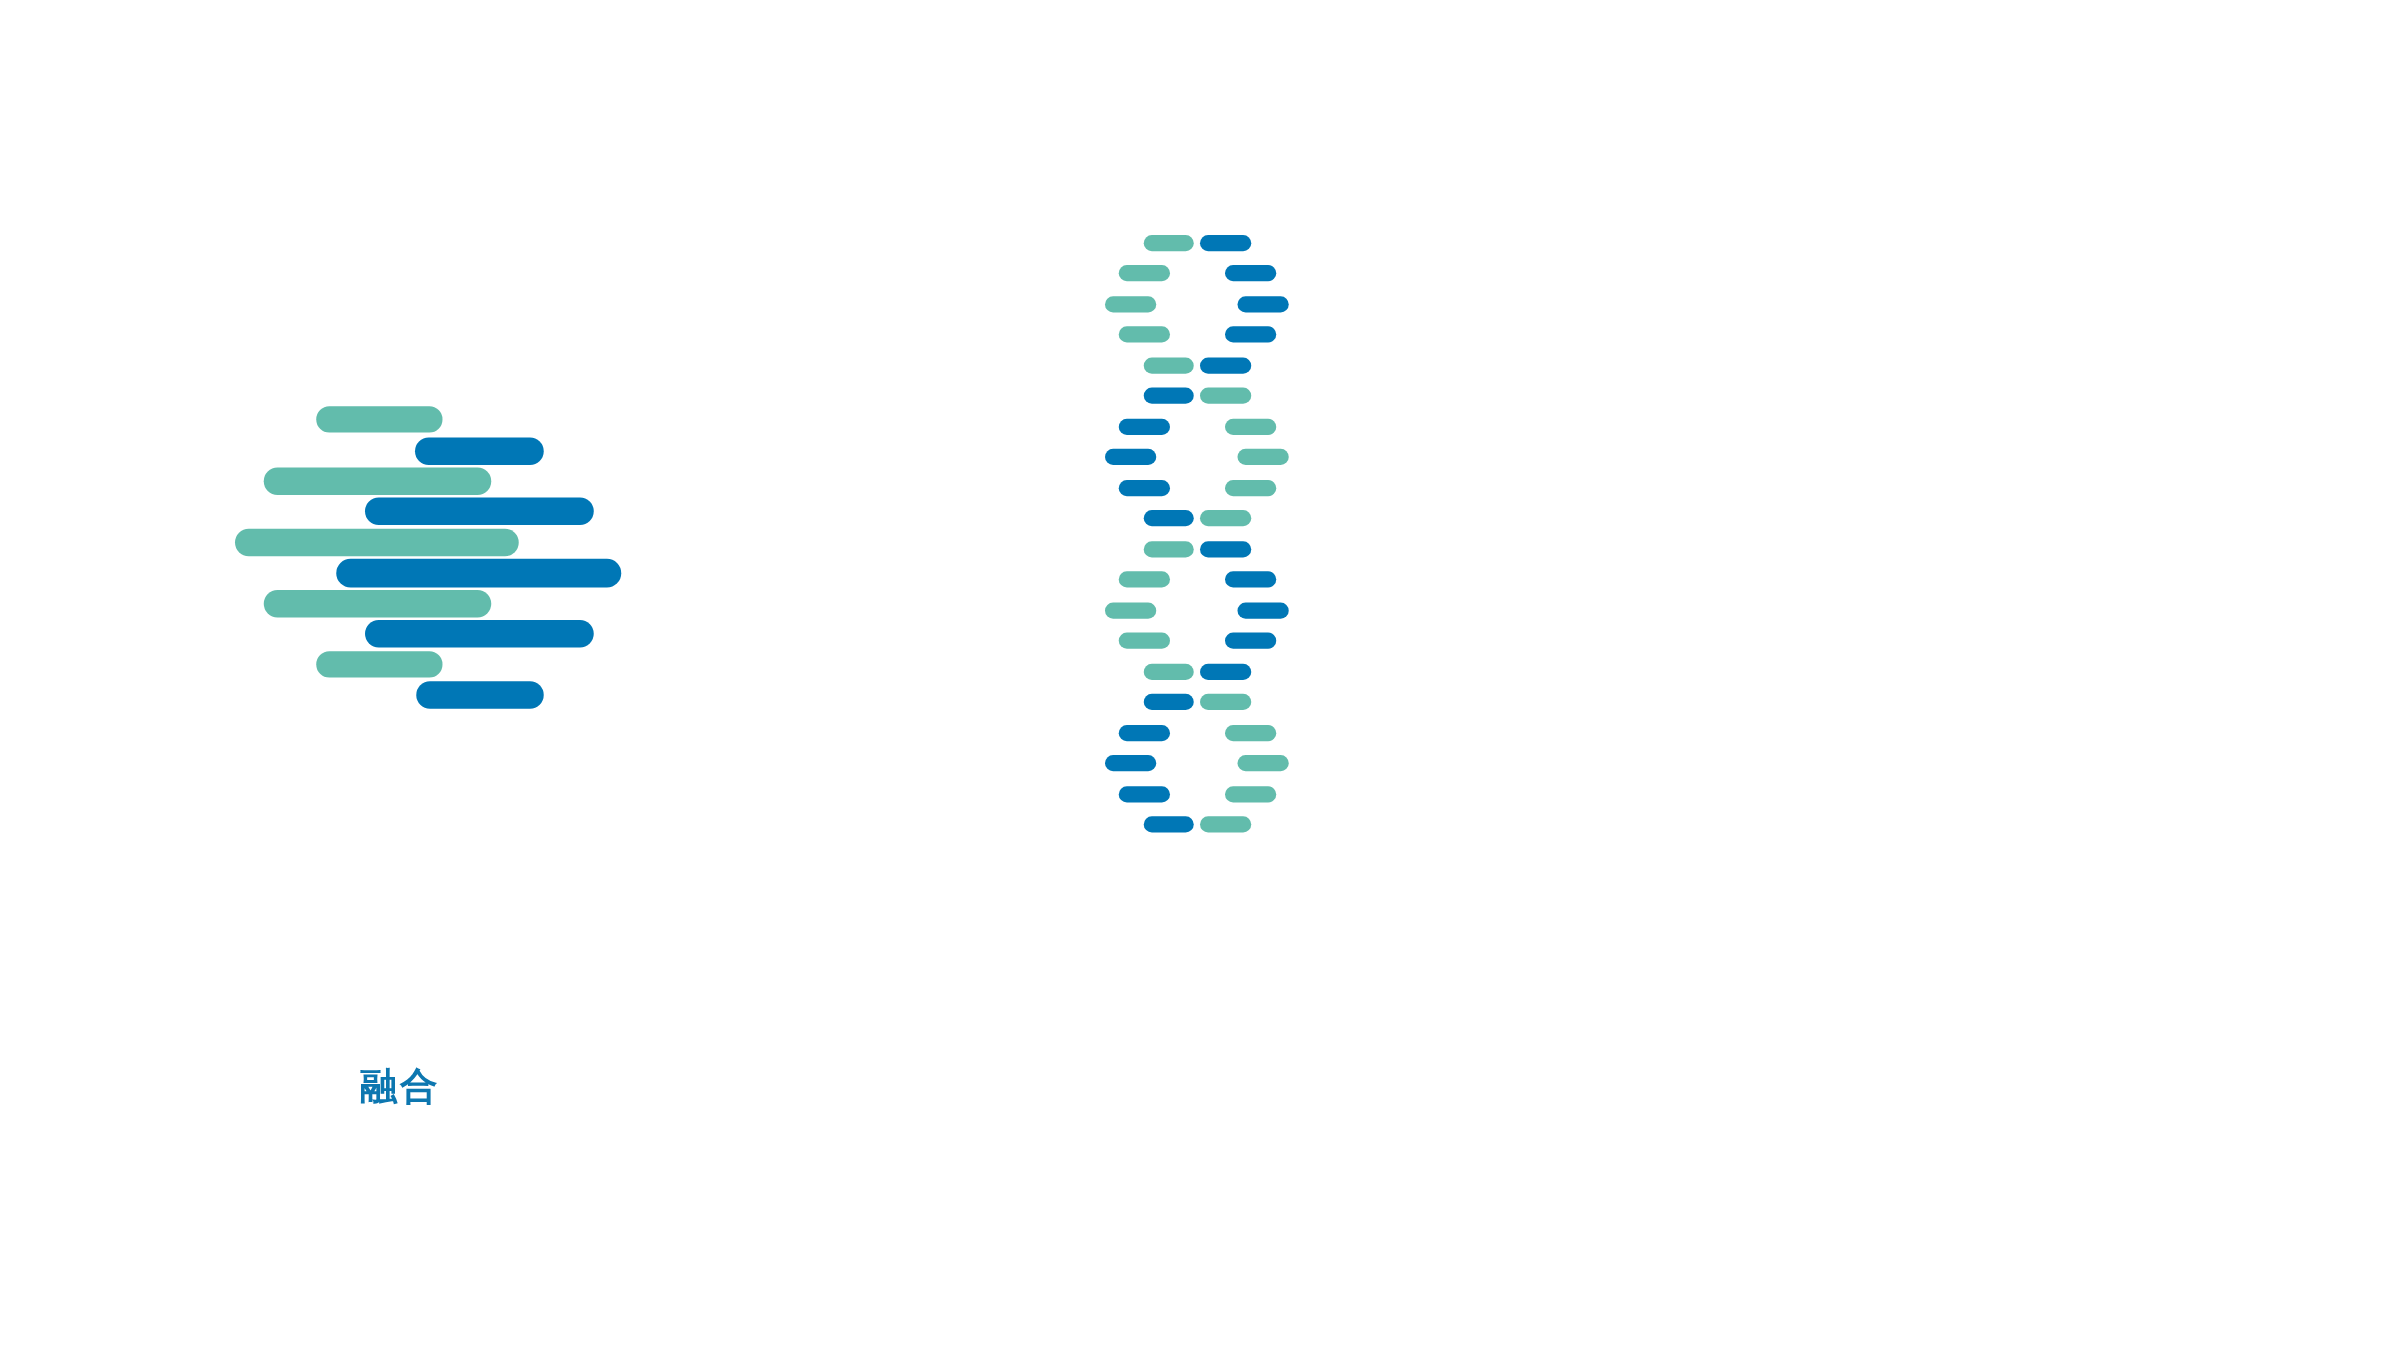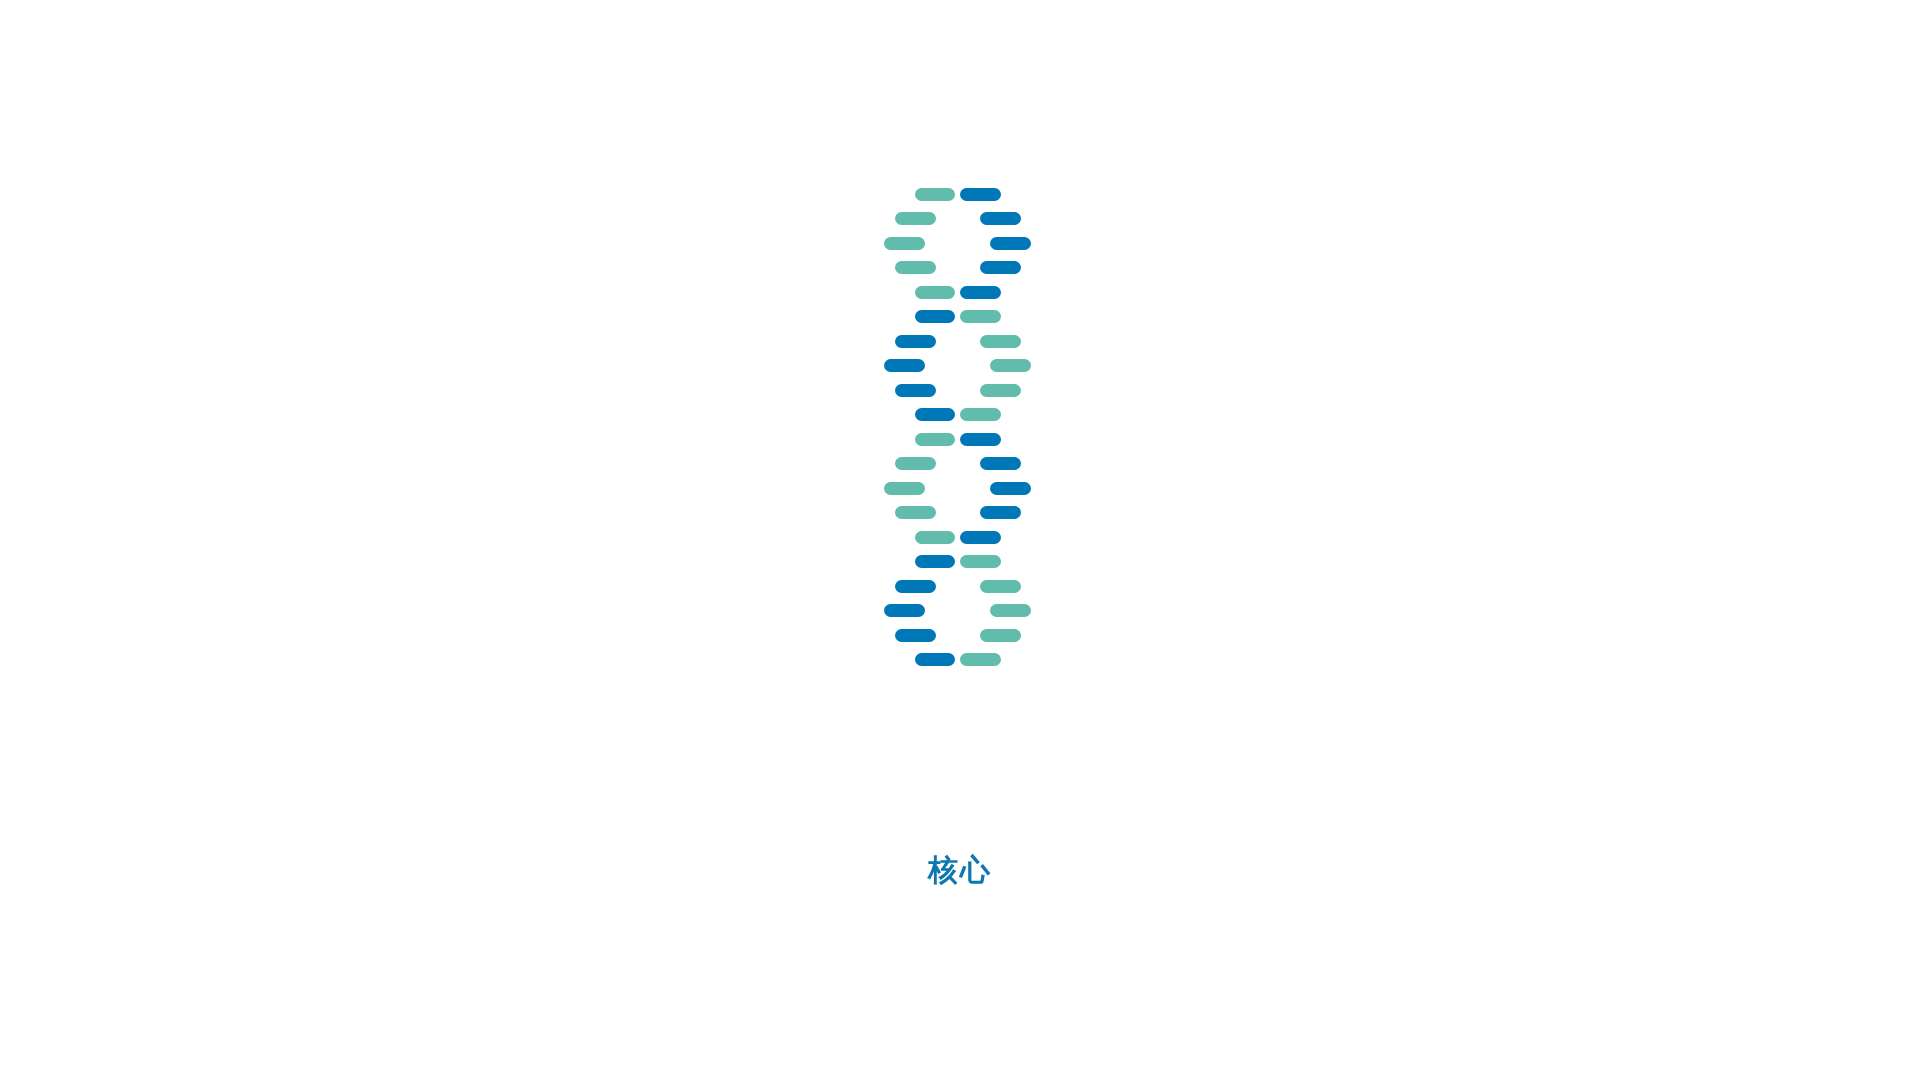--- a/index.html
+++ b/index.html
@@ -48,20 +48,35 @@
     line-height: 1;
     white-space: nowrap;
     color: #0d77b0;
   }
 </style>
 </head>
 <body>
 
 <div id="stage">
 
+  <div class="icon-cell" style="left:0px; width:640px;">
+    <div class="icon-canvas">
+        <div class="bar" style="left: 253px; top: 325px; width: 101px; height: 21px; background: rgb(98, 188, 172);"></div>
+        <div class="bar" style="left: 332px; top: 350px; width: 103px; height: 22px; background: rgb(0, 119, 182);"></div>
+        <div class="bar" style="left: 211px; top: 374px; width: 182px; height: 22px; background: rgb(98, 188, 172);"></div>
+        <div class="bar" style="left: 292px; top: 398px; width: 183px; height: 22px; background: rgb(0, 119, 182);"></div>
+        <div class="bar" style="left: 188px; top: 423px; width: 227px; height: 22px; background: rgb(98, 188, 172);"></div>
+        <div class="bar" style="left: 269px; top: 447px; width: 228px; height: 23px; background: rgb(0, 119, 182);"></div>
+        <div class="bar" style="left: 211px; top: 472px; width: 182px; height: 22px; background: rgb(98, 188, 172);"></div>
+        <div class="bar" style="left: 292px; top: 496px; width: 183px; height: 22px; background: rgb(0, 119, 182);"></div>
+        <div class="bar" style="left: 253px; top: 521px; width: 101px; height: 21px; background: rgb(98, 188, 172);"></div>
+        <div class="bar" style="left: 333px; top: 545px; width: 102px; height: 22px; background: rgb(0, 119, 182);"></div>
+      </div>
+    <div class="label" style="color: rgb(13, 119, 176);">融合</div>
+  </div>
 
   <div class="icon-cell" style="left:640px; width:640px;">
     <div class="icon-canvas">
         <div class="bar" style="left: 275px; top: 188px; width: 40px; height: 13px; background: rgb(98, 188, 172);"></div>
         <div class="bar" style="left: 320px; top: 188px; width: 41px; height: 13px; background: rgb(0, 119, 182);"></div>
         <div class="bar" style="left: 255px; top: 212px; width: 41px; height: 13px; background: rgb(98, 188, 172);"></div>
         <div class="bar" style="left: 340px; top: 212px; width: 41px; height: 13px; background: rgb(0, 119, 182);"></div>
         <div class="bar" style="left: 244px; top: 237px; width: 41px; height: 13px; background: rgb(98, 188, 172);"></div>
         <div class="bar" style="left: 350px; top: 237px; width: 41px; height: 13px; background: rgb(0, 119, 182);"></div>
         <div class="bar" style="left: 255px; top: 261px; width: 41px; height: 13px; background: rgb(98, 188, 172);"></div>
@@ -92,17 +107,16 @@
         <div class="bar" style="left: 320px; top: 555px; width: 41px; height: 13px; background: rgb(98, 188, 172);"></div>
         <div class="bar" style="left: 255px; top: 580px; width: 41px; height: 13px; background: rgb(0, 119, 182);"></div>
         <div class="bar" style="left: 340px; top: 580px; width: 41px; height: 13px; background: rgb(98, 188, 172);"></div>
         <div class="bar" style="left: 244px; top: 604px; width: 41px; height: 13px; background: rgb(0, 119, 182);"></div>
         <div class="bar" style="left: 350px; top: 604px; width: 41px; height: 13px; background: rgb(98, 188, 172);"></div>
         <div class="bar" style="left: 255px; top: 629px; width: 41px; height: 13px; background: rgb(0, 119, 182);"></div>
         <div class="bar" style="left: 340px; top: 629px; width: 41px; height: 13px; background: rgb(98, 188, 172);"></div>
         <div class="bar" style="left: 275px; top: 653px; width: 40px; height: 13px; background: rgb(0, 119, 182);"></div>
         <div class="bar" style="left: 320px; top: 653px; width: 41px; height: 13px; background: rgb(98, 188, 172);"></div>
       </div>
-    <div class="label" style="color: rgb(13, 119, 176);">核心</div>
   </div>
 
 
 </div>
 
 </body></html>

